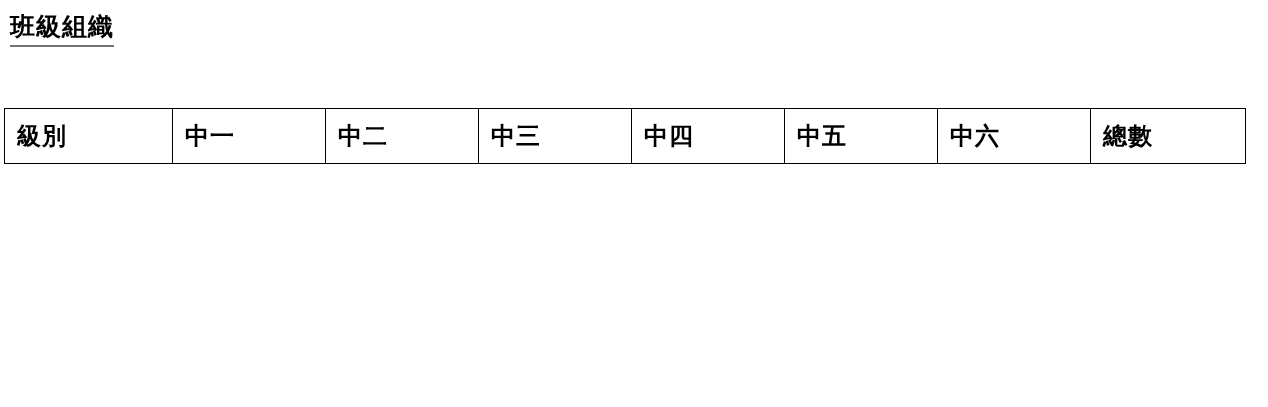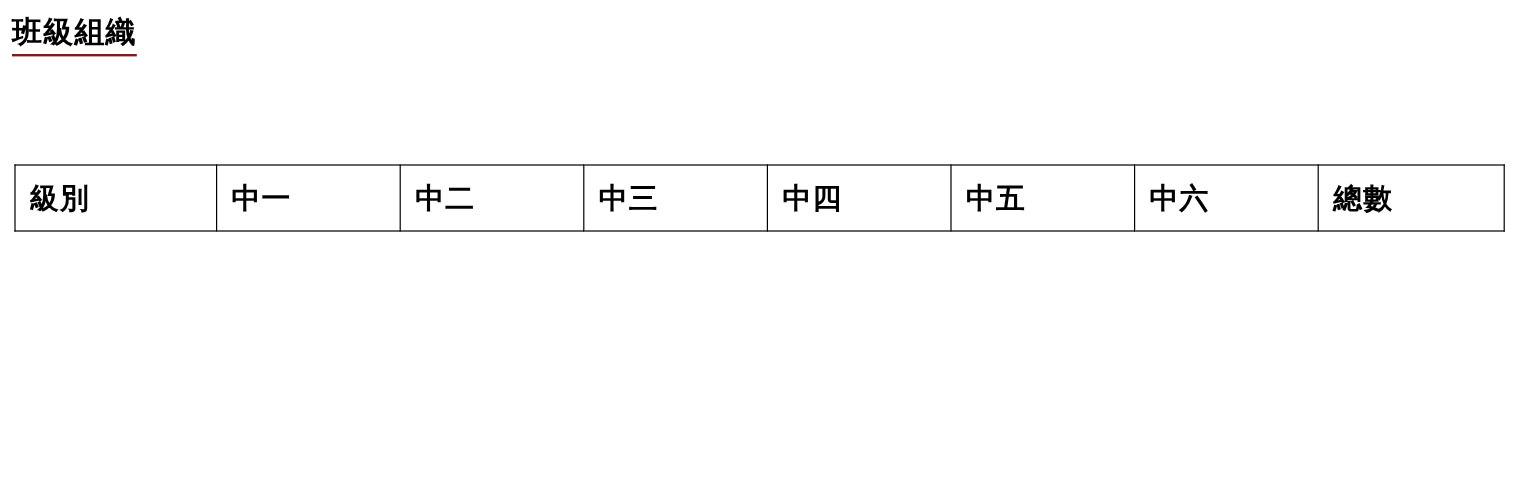--- a/index.html
+++ b/index.html
@@ -22,30 +22,29 @@
     padding: 0;
   }
   .doc-title {
     position: absolute;
     left: 10px;
     top: 12px;
     font-size: 25px;
     font-weight: bold;
     line-height: 1.2;
     letter-spacing: 1px;
-    border-bottom: 2px solid #7f1d1d;
+    border-bottom: 2px solid #737373;
     display: inline-block;
     padding-bottom: 3px;
   }
   .table-wrap {
     position: absolute;
-    left: 12px;
+    left: 4px;
     top: 108px;
     width: 1241px;
-    margin-top: 29px;
   }
   table.org-table {
     border-collapse: collapse;
     width: 1241px;
     table-layout: fixed;
   }
   table.org-table td,
   table.org-table th {
     border: 1.5px solid #000000;
     height: 55px;

